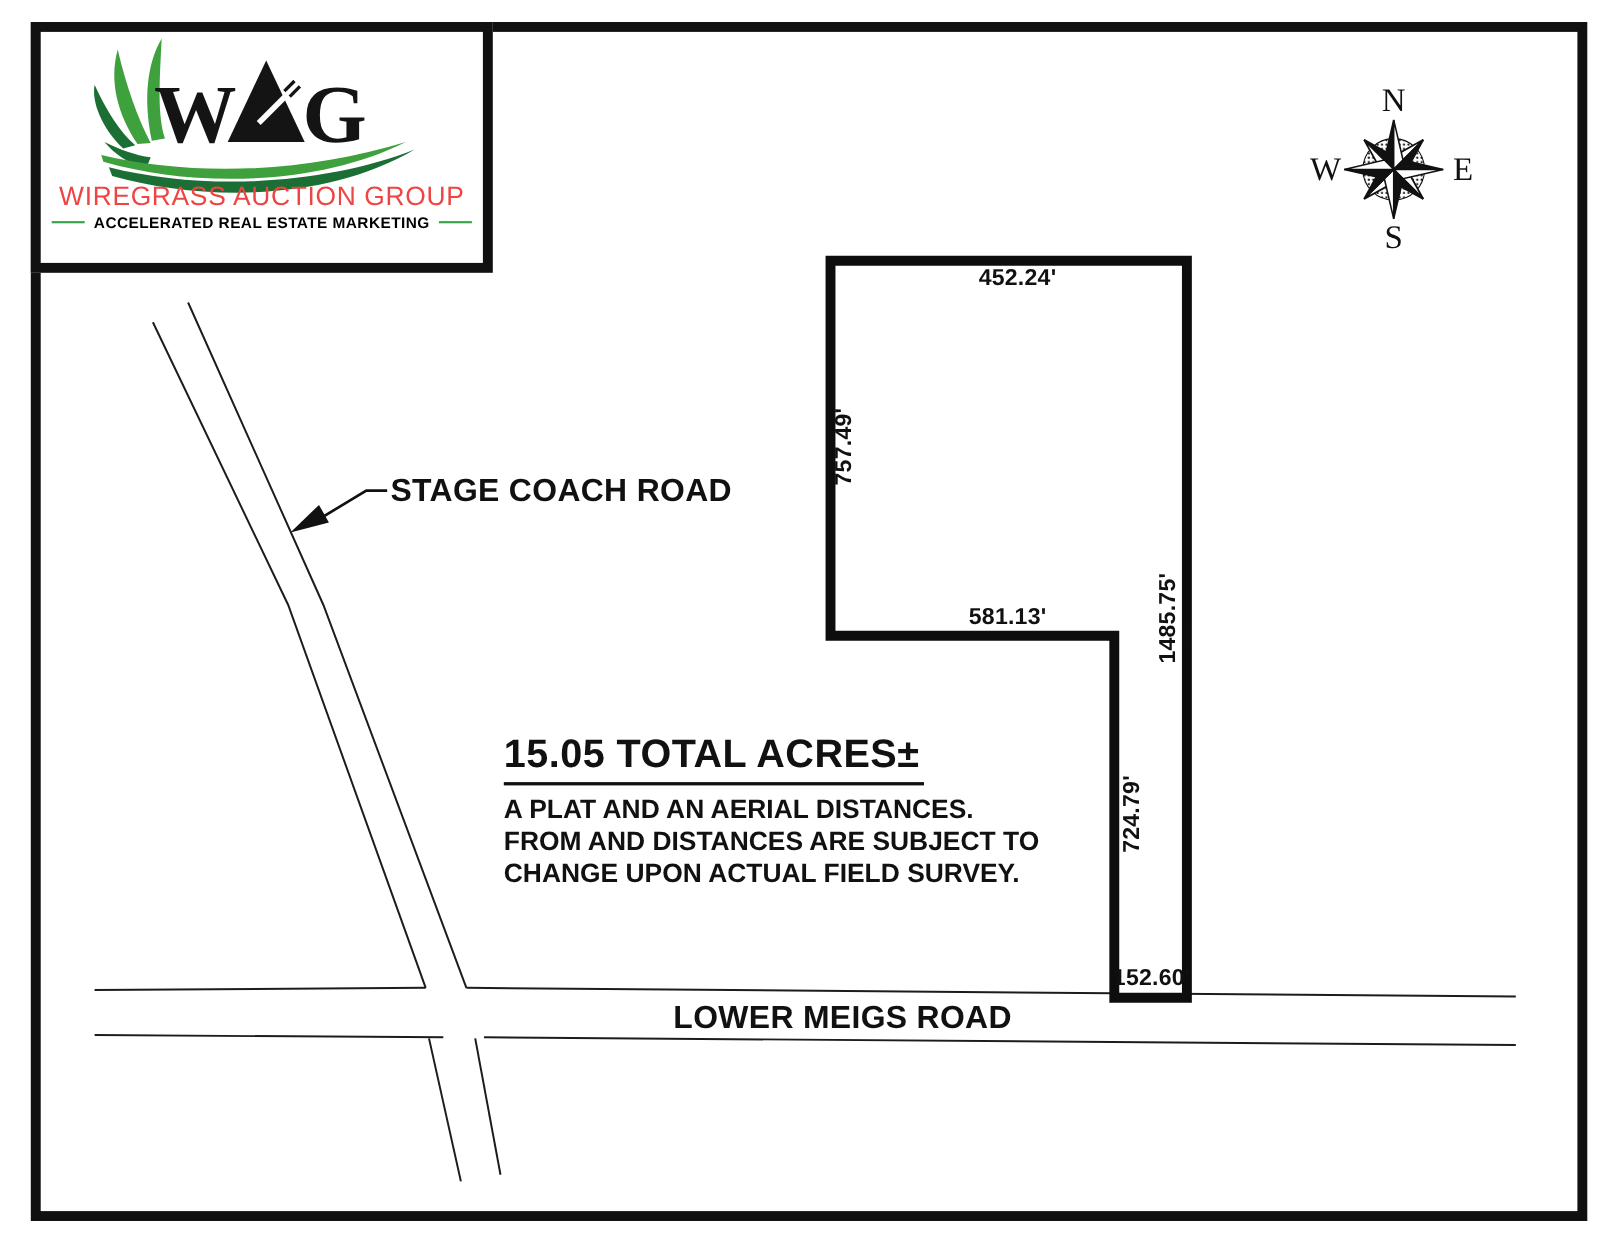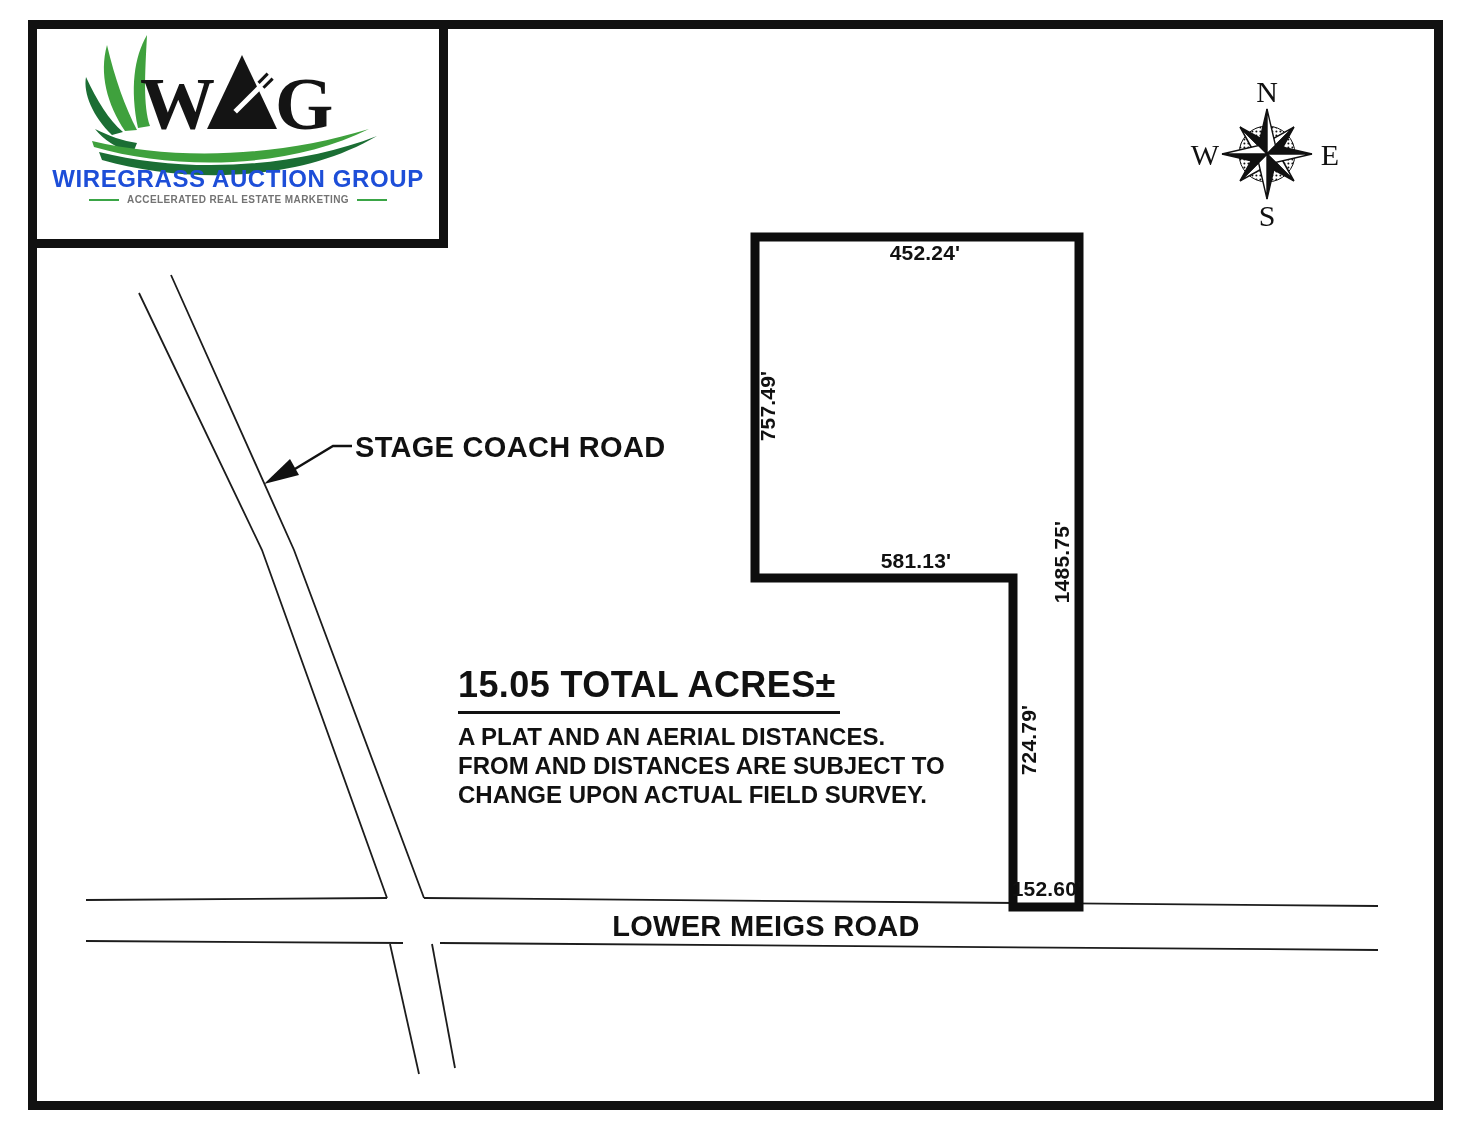--- a/index.html
+++ b/index.html
@@ -22,27 +22,27 @@
     position:absolute;left:28px;top:20px;width:420px;height:228px;
     border:9px solid #111;box-sizing:border-box;background:#fff;
   }
   .logo-art{position:absolute;left:0;top:0;}
   .wag-letter{
     font-family:"Liberation Serif", serif;
     font-weight:bold;
   }
   .logo-name{
     position:absolute;left:0;top:136px;width:402px;
-    text-align:center;font-size:24px;font-weight:bold;letter-spacing:.6px;
-    color:#1d4ed8;white-space:nowrap;
+    text-align:center;font-size:24px;font-weight:normal;letter-spacing:.6px;
+    color:#ef4444;white-space:nowrap;
   }
   .logo-tagline{
     position:absolute;left:0;top:165px;width:402px;
     display:flex;align-items:center;justify-content:center;gap:8px;
-    color:#737373;font-size:10px;font-weight:bold;letter-spacing:.4px;
+    color:#000000;font-size:14px;font-weight:bold;letter-spacing:.4px;
     white-space:nowrap;
   }
   .logo-tagline .dash{display:inline-block;width:30px;height:2px;background:#3aa546;}
 
   
   .lbl{
     position:absolute;font-weight:bold;white-space:nowrap;
     transform:translate(-50%,-50%);
   }
   .dim{font-size:21px;letter-spacing:.2px;}

